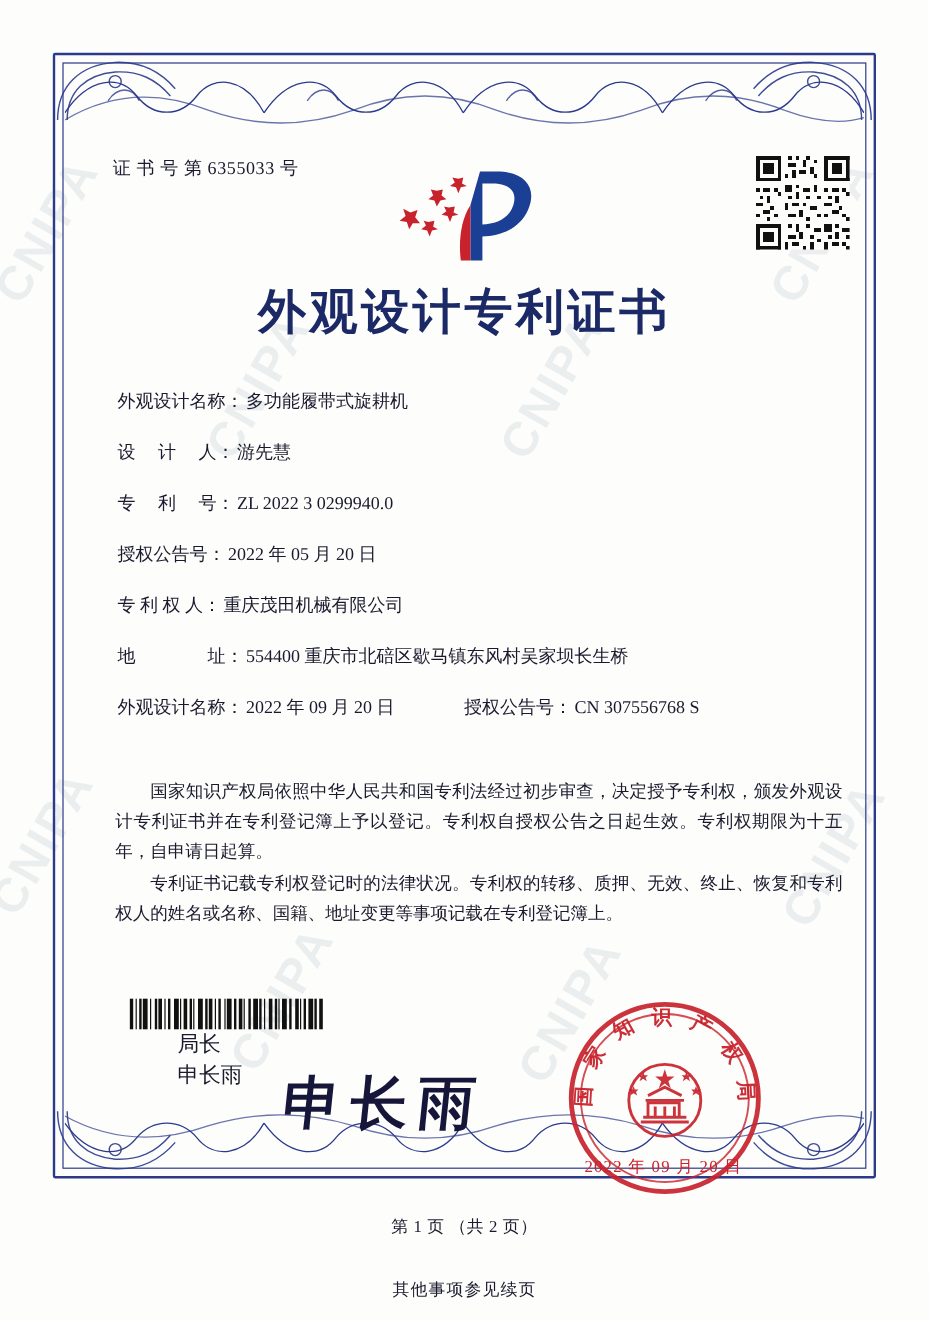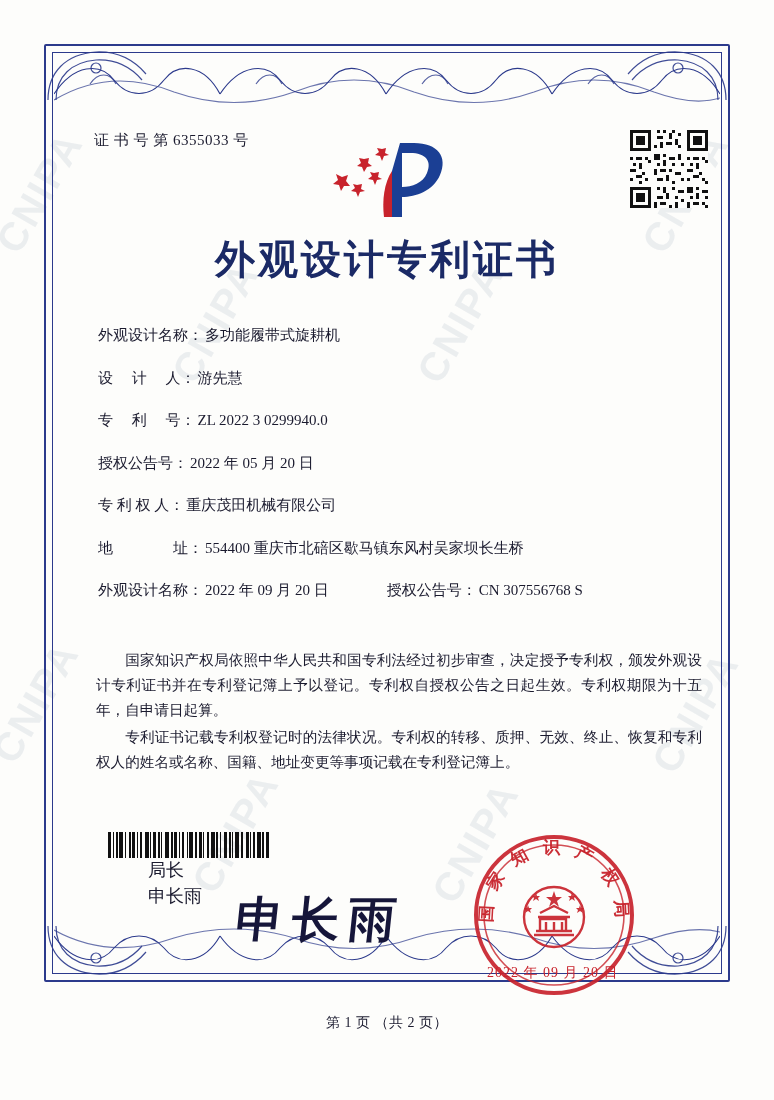--- a/index.html
+++ b/index.html
@@ -557,13 +557,14 @@
         <polygon points="110,74 111,77 114,77 112,79 113,82 110,80 107,82 108,79 106,77 109,77"></polygon>
       </g>
       <text font-family="'Liberation Serif', serif" font-size="17" font-weight="700" fill="#c8232c" letter-spacing="5" opacity=".95">
         <textPath href="#sealArc" startOffset="50%" text-anchor="middle">国 家 知 识 产 权 局</textPath>
       </text>
     </svg>
   </div>
   <div class="seal-date">2022 年 09 月 20 日</div>
 
   <div class="page-num">第 1 页 （共 2 页）</div>
+  <div class="footer-note">其他事项参见续页</div>
 </div>
 
 </body></html>

